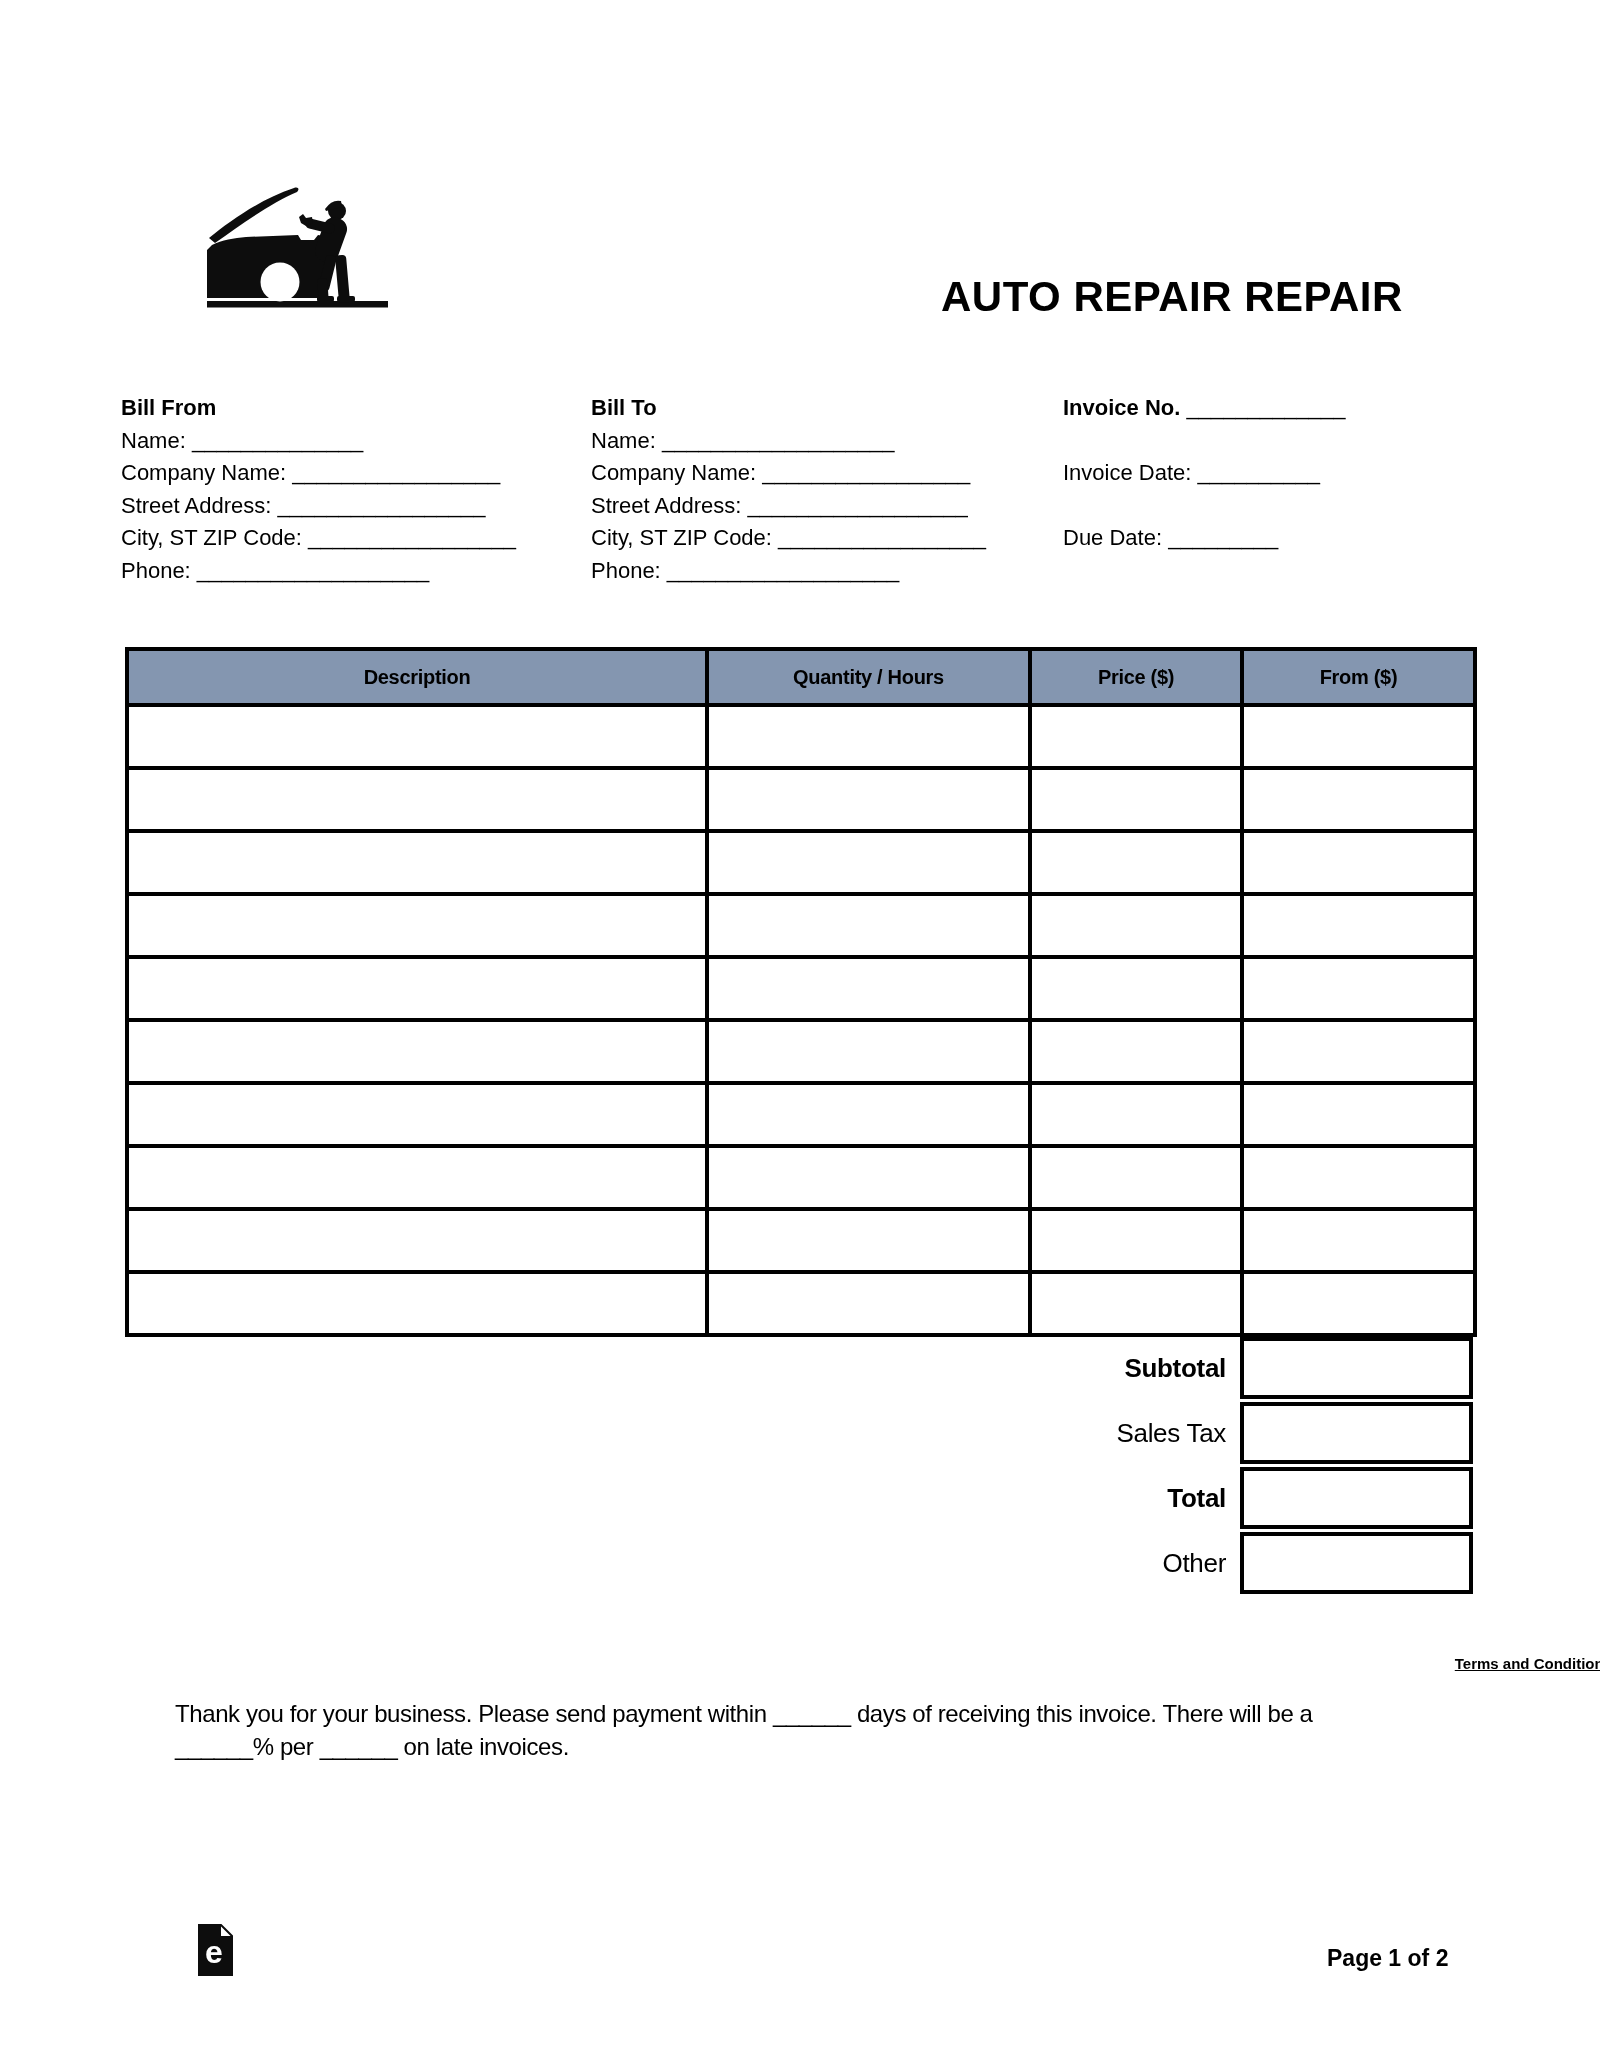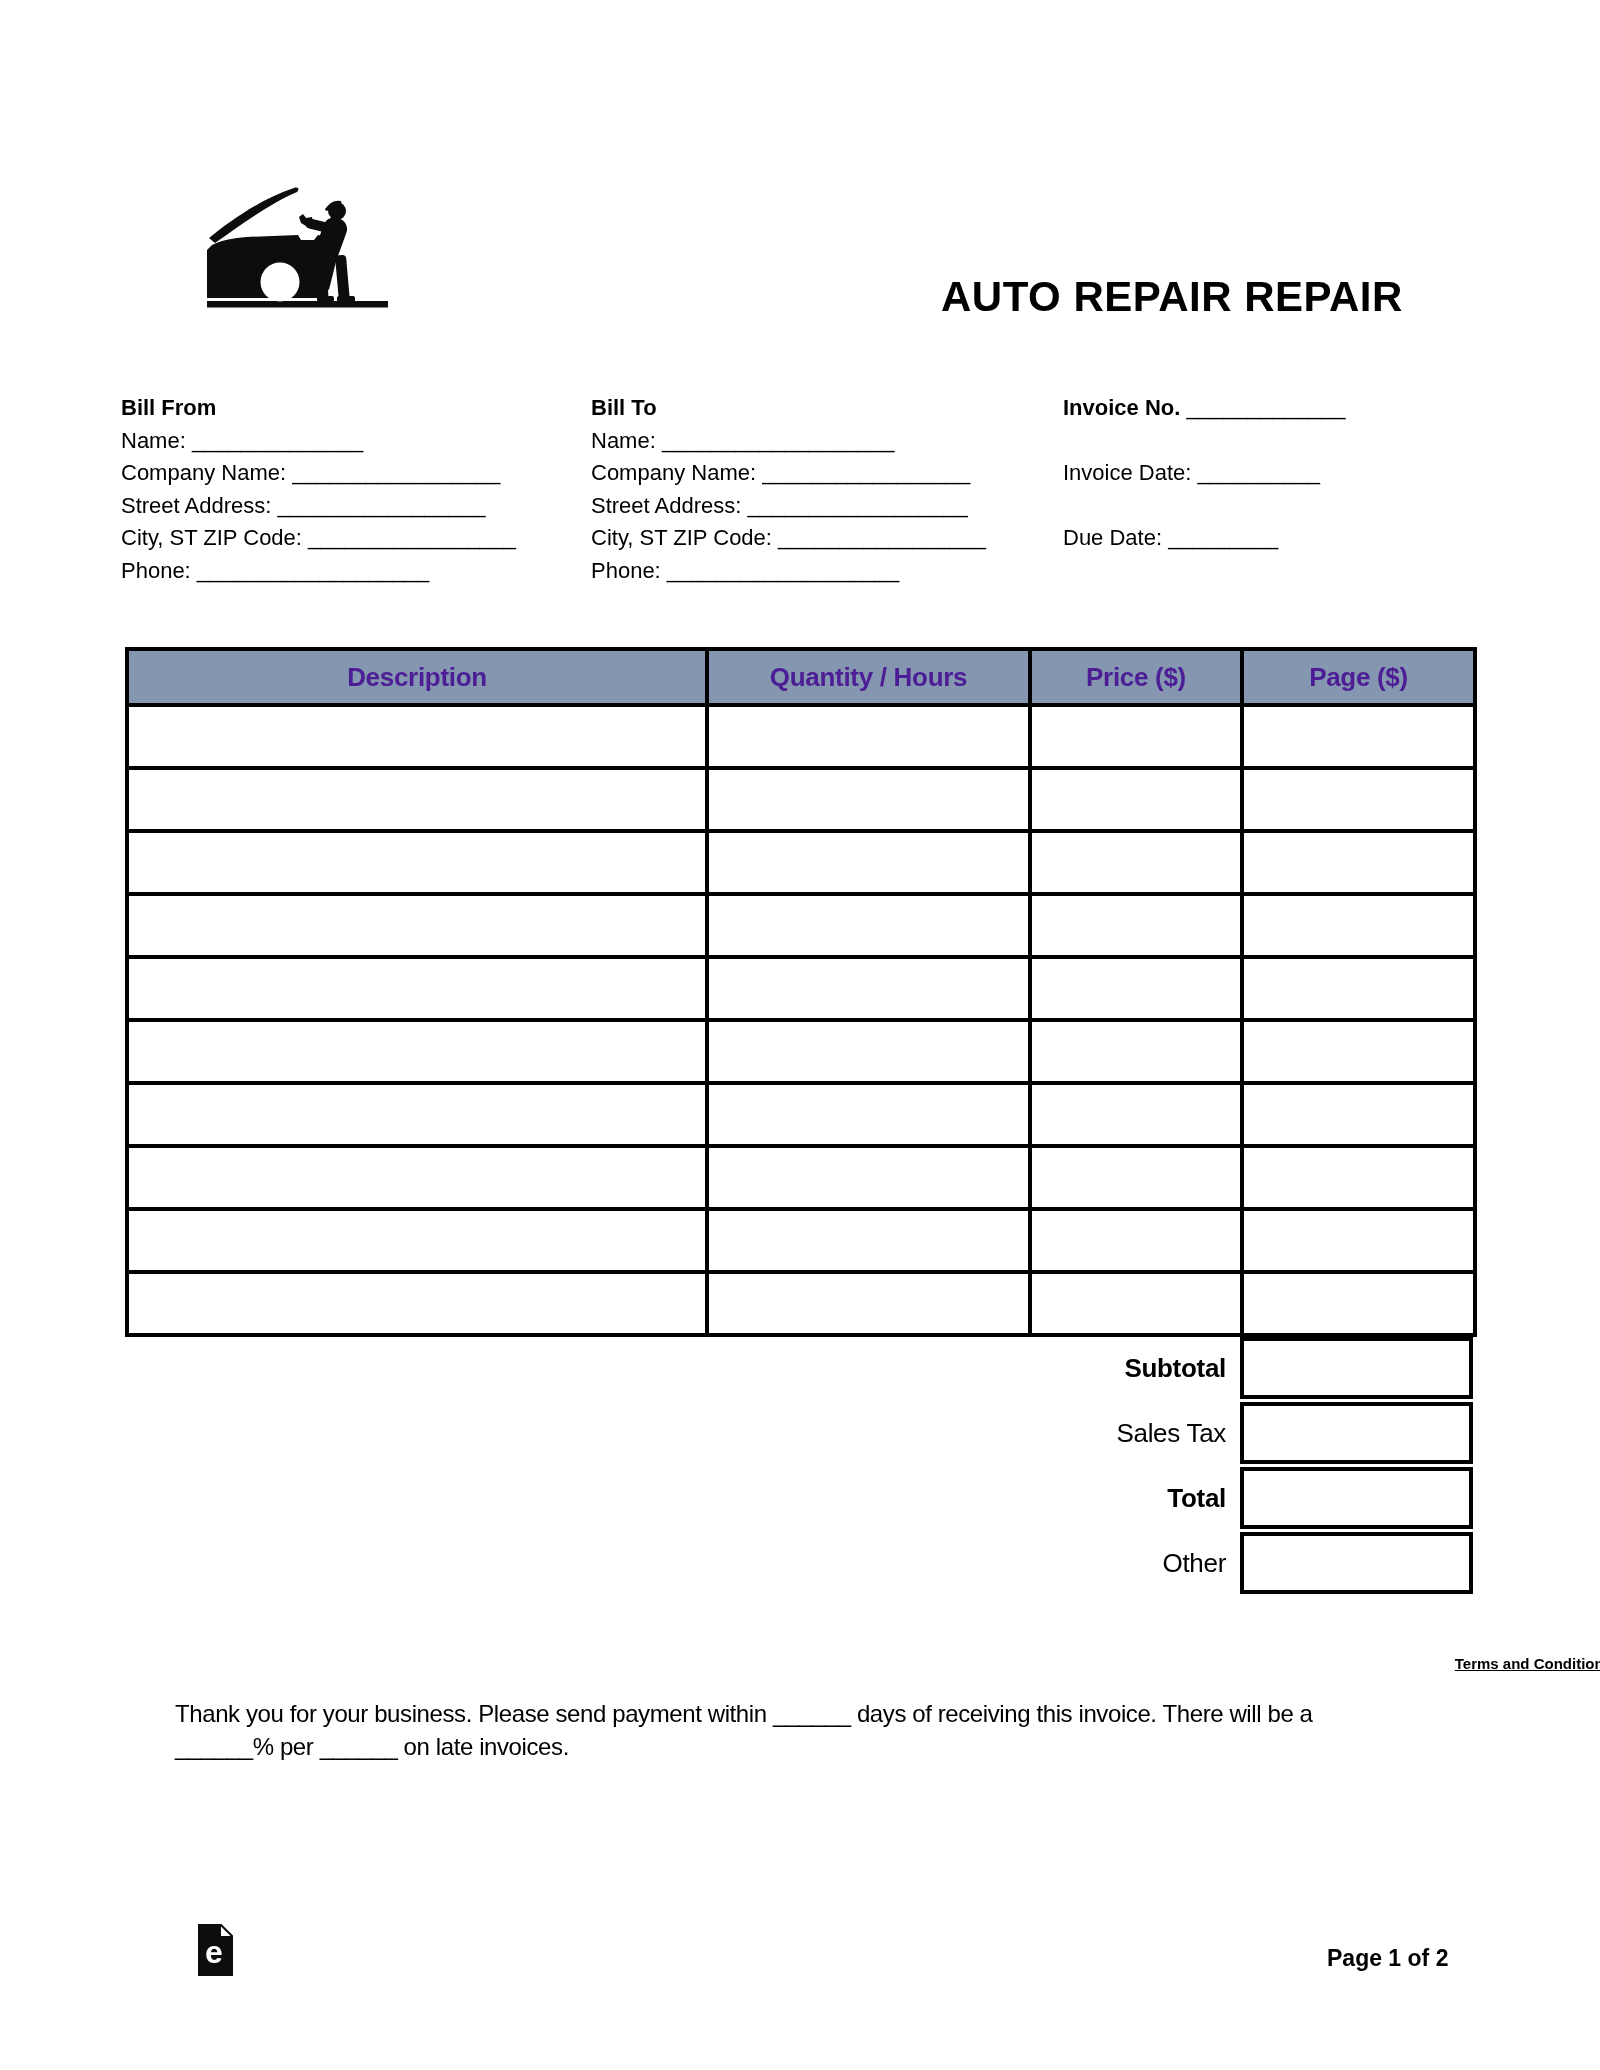--- a/index.html
+++ b/index.html
@@ -29,22 +29,22 @@
   .info-heading { font-weight:700; }
   .inv-line { position:absolute; white-space:nowrap; }
   .inv-l1 { top:0; }
   .inv-l2 { top:65px; }
   .inv-l3 { top:130px; }
 
   
   .table-area { position:absolute; top:647px; left:125px; width:1348px; }
   table.items { border-collapse:collapse; table-layout:fixed; width:1348px; }
   table.items th {
-    background:#8496B0; color:#4c1d95;
-    font-size:26px; font-weight:700; letter-spacing:-0.3px;
+    background:#8496B0; color:#000000;
+    font-size:20px; font-weight:700; letter-spacing:-0.3px;
     height:52px; border:4px solid #000; text-align:center; vertical-align:middle;
     padding:0;
   }
   table.items td {
     height:59px; border:4px solid #000; background:#fff; padding:0 8px;
     font-size:24px;
   }
 
   
   .summary { width:1348px; }
@@ -147,21 +147,21 @@
         <col style="width:580px">
         <col style="width:323px">
         <col style="width:212px">
         <col style="width:233px">
       </colgroup>
       <thead>
         <tr>
           <th>Description</th>
           <th>Quantity / Hours</th>
           <th>Price ($)</th>
-          <th>Page ($)</th>
+          <th>From ($)</th>
         </tr>
       </thead>
       <tbody>
 
           <tr>
             <td></td>
             <td></td>
             <td></td>
             <td></td>
           </tr>

